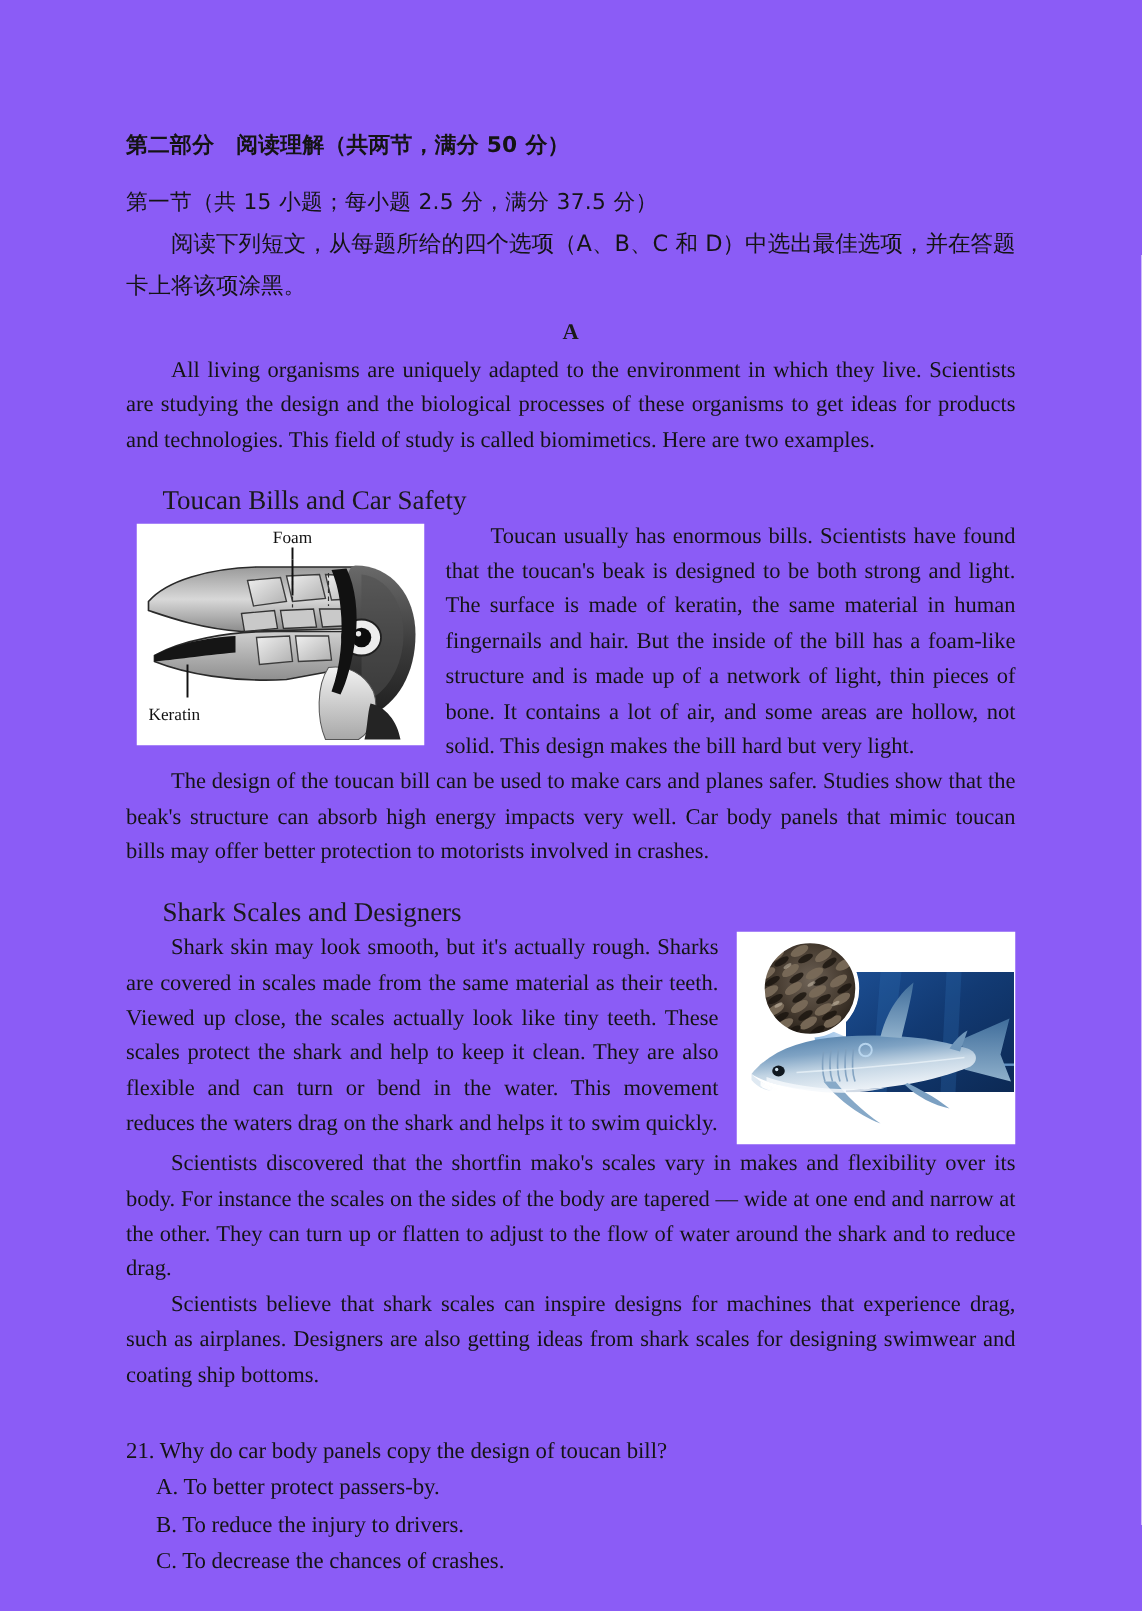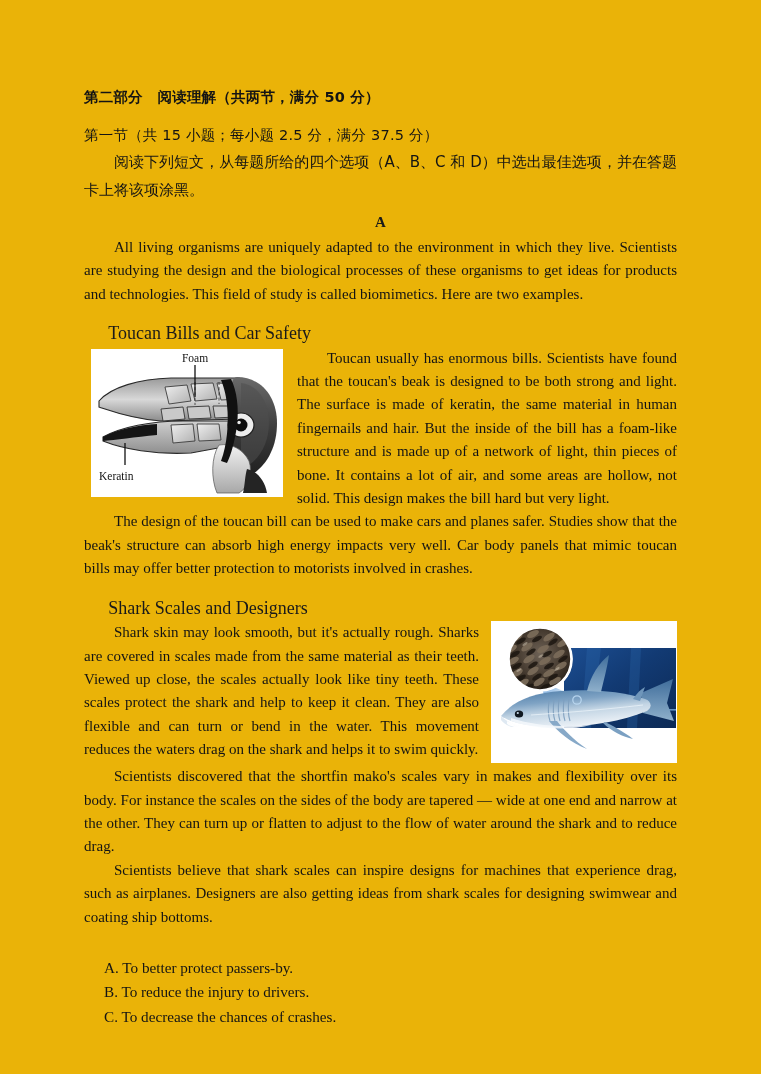--- a/index.html
+++ b/index.html
@@ -13,21 +13,21 @@
     position: relative;
     font-family: "Liberation Serif", "DejaVu Serif", serif;
     color: #1a1a1a;
     overflow: hidden;
   }
   .page {
     position: absolute;
     left: 0; top: 0;
     width: 761px;
     height: 1074px;
-    background: #eab308;
+    background: #8b5cf6;
   }
   .content {
     position: absolute;
     left: 84px;
     top: 84px;
     width: 593px;
   }
 
   
   .cn-line {
@@ -371,20 +371,21 @@
         <circle cx="86" cy="79" r="4.2" fill="none" stroke="#bcd9f2" stroke-width="1.3" opacity="0.9"></circle>
       </svg>
     </div>
 
     <p class="en indent">Shark skin may look smooth, but it's actually rough. Sharks are covered in scales made from the same material as their teeth. Viewed up close, the scales actually look like tiny teeth. These scales protect the shark and help to keep it clean. They are also flexible and can turn or bend in the water. This movement reduces the waters drag on the shark and helps it to swim quickly.</p>
     <div class="clear"></div>
     <p class="en indent">Scientists discovered that the shortfin mako's scales vary in makes and flexibility over its body. For instance the scales on the sides of the body are tapered — wide at one end and narrow at the other. They can turn up or flatten to adjust to the flow of water around the shark and to reduce drag.</p>
     <p class="en indent">Scientists believe that shark scales can inspire designs for machines that experience drag, such as airplanes. Designers are also getting ideas from shark scales for designing swimwear and coating ship bottoms.</p>
 
     <div class="q-block">
+      <div class="q-stem">21. Why do car body panels copy the design of toucan bill?</div>
       <div class="q-opt">A. To better protect passers-by.</div>
       <div class="q-opt">B. To reduce the injury to drivers.</div>
       <div class="q-opt">C. To decrease the chances of crashes.</div>
     </div>
 
   </div>
 
 </div>
 
 </body></html>

